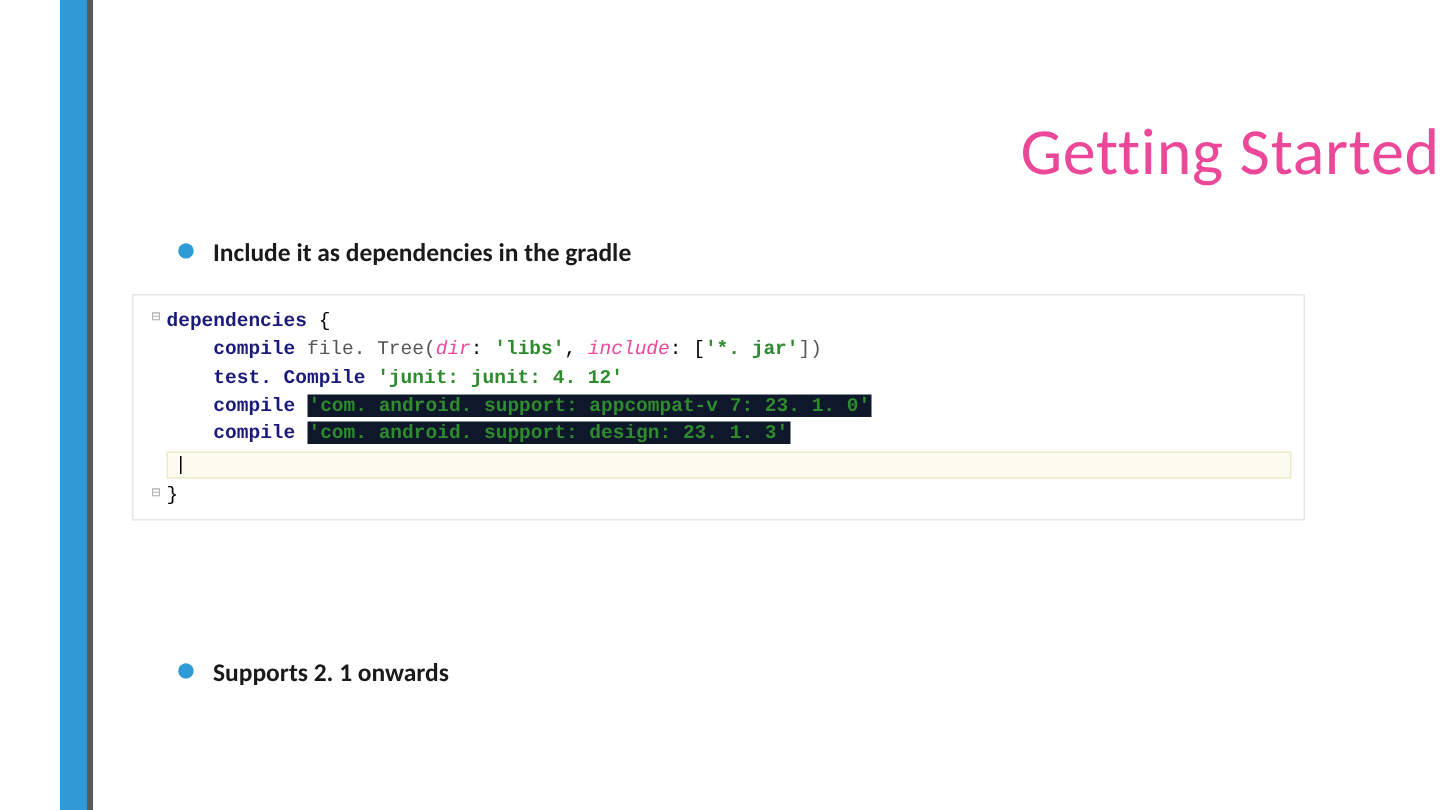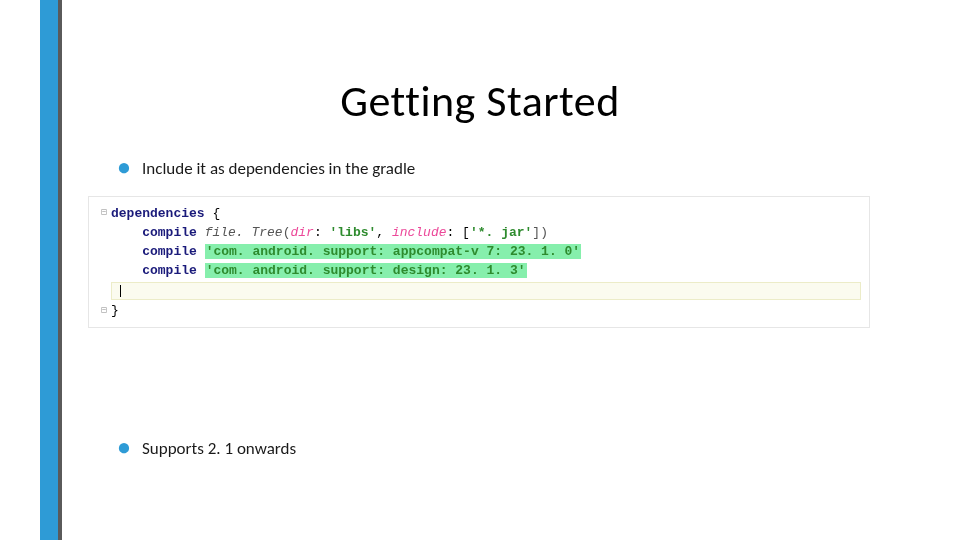--- a/index.html
+++ b/index.html
@@ -24,30 +24,31 @@
     top: 0;
     width: 4px;
     height: 540px;
     background: #5a5a5a;
   }
   .slide-title {
     position: absolute;
     top: 74px;
     left: 0;
     width: 960px;
-    text-align: center;
+    text-align: right;
     font-size: 44px;
     font-weight: 400;
-    color: #000000;
+    color: #ec4899;
     letter-spacing: 0.5px;
   }
   .bullet-list {
     position: absolute;
     left: 118px;
     list-style: none;
+    font-weight: bold;
   }
   .bullet-list.first { top: 158px; }
   .bullet-list.second { top: 438px; }
   .bullet-item {
     position: relative;
     padding-left: 24px;
     font-size: 17px;
     color: #1a1a1a;
   }
   .bullet-item::before {
@@ -77,26 +78,26 @@
   }
   .gutter {
     display: inline-block;
     width: 14px;
     color: #b0b0b0;
     font-size: 10px;
     vertical-align: middle;
     text-align: center;
   }
   .kw   { color: #1a1a7a; font-weight: 600; }
-  .ident{ color: #555; font-style: italic; }
+  .ident{ color: #555; }
   .paren{ color: #555; }
   .argk { color: #ec4899; font-style: italic; }
   .str  { color: #2e8b2e; font-weight: 600; }
   .hl {
-    background: #86efac;
+    background: #0f172a;
     padding: 0 1px;
   }
   .cursor-row {
     margin: 2px 8px 2px 22px;
     height: 18px;
     background: #fbfbef;
     border: 1px solid #ececc8;
     position: relative;
   }
   .cursor-row::before {
@@ -116,20 +117,21 @@
 
 <h1 class="slide-title">Getting Started</h1>
 
 <ul class="bullet-list first">
   <li class="bullet-item">Include it as dependencies in the gradle</li>
 </ul>
 
 <div class="code-block">
   <div class="code-line"><span class="gutter">⊟</span><span class="kw">dependencies</span><span> {</span></div>
   <div class="code-line"><span class="gutter"></span>    <span class="kw">compile</span><span class="ident"> file. Tree</span><span class="paren">(</span><span class="argk">dir</span><span>: </span><span class="str">'libs'</span><span>, </span><span class="argk">include</span><span>: [</span><span class="str">'*. jar'</span><span class="paren">])</span></div>
+  <div class="code-line"><span class="gutter"></span>    <span class="kw">test. Compile </span><span class="str">'junit: junit: 4. 12'</span></div>
   <div class="code-line"><span class="gutter"></span>    <span class="kw">compile </span><span class="str hl">'com. android. support: appcompat-v 7: 23. 1. 0'</span></div>
   <div class="code-line"><span class="gutter"></span>    <span class="kw">compile </span><span class="str hl">'com. android. support: design: 23. 1. 3'</span></div>
   <div class="cursor-row"></div>
   <div class="code-line"><span class="gutter">⊟</span><span>}</span></div>
 </div>
 
 <ul class="bullet-list second">
   <li class="bullet-item">Supports 2. 1 onwards</li>
 </ul>
 

